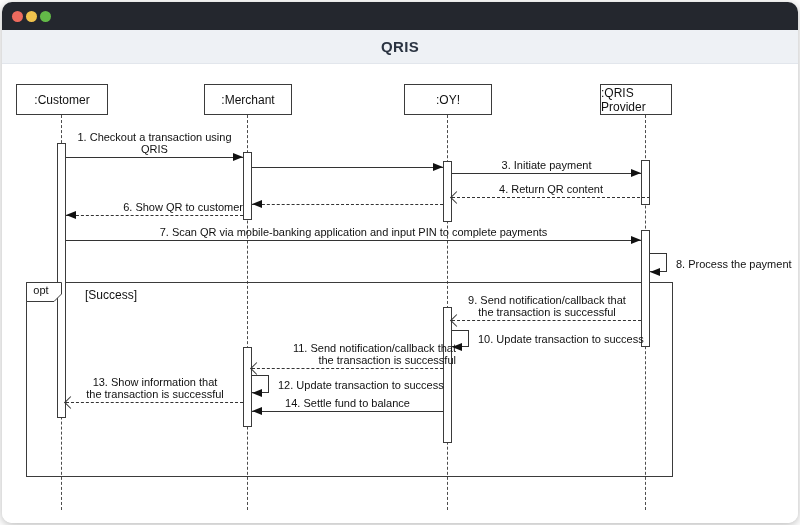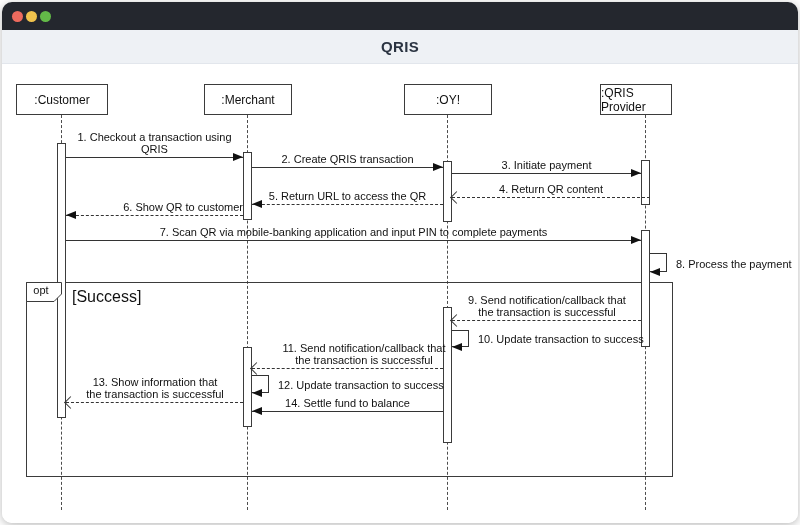--- a/index.html
+++ b/index.html
@@ -18,21 +18,21 @@
   .canvas { position:absolute; left:0; top:62px; width:100%; height:459px; background:#fff; }
 
   
   .actor { position:absolute; top:84px; height:31px; background:#fff; border:1px solid #3b3b3b; z-index:5;
            display:flex; align-items:center; justify-content:center; font-size:12px; color:#111; }
   .lifeline { position:absolute; top:115px; height:395px; width:0; border-left:1px dashed #4d4d4d; z-index:1; }
   .bar { position:absolute; width:9px; background:#fff; border:1px solid #3b3b3b; z-index:3; }
   .frag { position:absolute; left:26px; top:282px; width:647px; height:195px; border:1px solid #3b3b3b; z-index:2; }
   .frag-label { position:absolute; left:26px; top:282px; width:36px; height:32px; z-index:4; }
   .frag-label .op-text { position:absolute; left:0; top:2px; width:30px; text-align:center; font-size:11px; color:#111; }
-  .guard { position:absolute; left:72px; top:288px; font-size:16px; color:#111; z-index:4; }
+  .guard { position:absolute; left:85px; top:288px; font-size:12px; color:#111; z-index:4; }
 
   .msg-line { position:absolute; height:0; border-top:1px solid #333; z-index:4; }
   .msg-line.dashed { border-top-style:dashed; }
   .arr-r { position:absolute; width:0; height:0; border-top:4px solid transparent; border-bottom:4px solid transparent;
            border-left:10px solid #111; z-index:4; }
   .arr-l { position:absolute; width:0; height:0; border-top:4px solid transparent; border-bottom:4px solid transparent;
            border-right:10px solid #111; z-index:4; }
   .arr-open-l { position:absolute; width:9px; height:9px; border-left:1px solid #333; border-bottom:1px solid #333;
                 transform:rotate(45deg); z-index:4; background:transparent; }
   .loop { position:absolute; border:1px solid #333; border-left:none; width:17px; z-index:4; background:transparent; }
@@ -78,33 +78,31 @@
   <div class="bar" style="left:443px; top:161px; height:61px;"></div>
   <div class="bar" style="left:443px; top:307px; height:136px;"></div>
   <div class="bar" style="left:641px; top:160px; height:45px;"></div>
   <div class="bar" style="left:641px; top:230px; height:117px;"></div>
 
   <div class="msg-label" style="left:67px; top:131px; width:175px;">1. Checkout a transaction using
 QRIS</div>
   <div class="msg-line" style="left:66px; top:157px; width:177px;"></div>
   <div class="arr-r" style="left:233px; top:153px;"></div>
 
-  <div class="msg-label" style="left:252px; top:153px; width:191px;">2. Create QRIS transaction</div>
   <div class="msg-line" style="left:252px; top:167px; width:191px;"></div>
   <div class="arr-r" style="left:433px; top:163px;"></div>
 
   <div class="msg-label" style="left:452px; top:159px; width:189px;">3. Initiate payment</div>
   <div class="msg-line" style="left:452px; top:173px; width:189px;"></div>
   <div class="arr-r" style="left:631px; top:169px;"></div>
 
   <div class="msg-label" style="left:452px; top:183px; width:198px;">4. Return QR content</div>
   <div class="msg-line dashed" style="left:452px; top:197px; width:198px;"></div>
   <div class="arr-open-l" style="left:452px; top:193px;"></div>
 
-  <div class="msg-label" style="left:252px; top:190px; width:191px;">5. Return URL to access the QR</div>
   <div class="msg-line dashed" style="left:252px; top:204px; width:191px;"></div>
   <div class="arr-l" style="left:252px; top:200px;"></div>
 
   <div class="msg-label" style="left:66px; top:201px; width:177px;text-align:right;">6. Show QR to customer</div>
   <div class="msg-line dashed" style="left:66px; top:215px; width:177px;"></div>
   <div class="arr-l" style="left:66px; top:211px;"></div>
 
   <div class="msg-label" style="left:66px; top:226px; width:575px;">7. Scan QR via mobile-banking application and input PIN to complete payments</div>
   <div class="msg-line" style="left:66px; top:240px; width:575px;"></div>
   <div class="arr-r" style="left:631px; top:236px;"></div>
@@ -115,21 +113,21 @@
 
   <div class="msg-label" style="left:447px; top:294px; width:200px;">9. Send notification/callback that
 the transaction is successful</div>
   <div class="msg-line dashed" style="left:452px; top:320px; width:189px;"></div>
   <div class="arr-open-l" style="left:452px; top:316px;"></div>
 
   <div class="loop" style="left:452px; top:330px; height:17px;"></div>
   <div class="arr-l" style="left:452px; top:343px;"></div>
   <div class="msg-label left" style="left:478px; top:333px;">10. Update transaction to success</div>
 
-  <div class="msg-label" style="left:264px; top:342px; width:200px;">11. Send notification/callback that
+  <div class="msg-label" style="left:256px; top:342px; width:200px;text-align:right;">11. Send notification/callback that
 the transaction is successful</div>
   <div class="msg-line dashed" style="left:252px; top:368px; width:191px;"></div>
   <div class="arr-open-l" style="left:252px; top:364px;"></div>
 
   <div class="loop" style="left:252px; top:375px; height:18px;"></div>
   <div class="arr-l" style="left:252px; top:389px;"></div>
   <div class="msg-label left" style="left:278px; top:379px;">12. Update transaction to success</div>
 
   <div class="msg-label" style="left:60px; top:376px; width:190px;">13. Show information that
 the transaction is successful</div>

